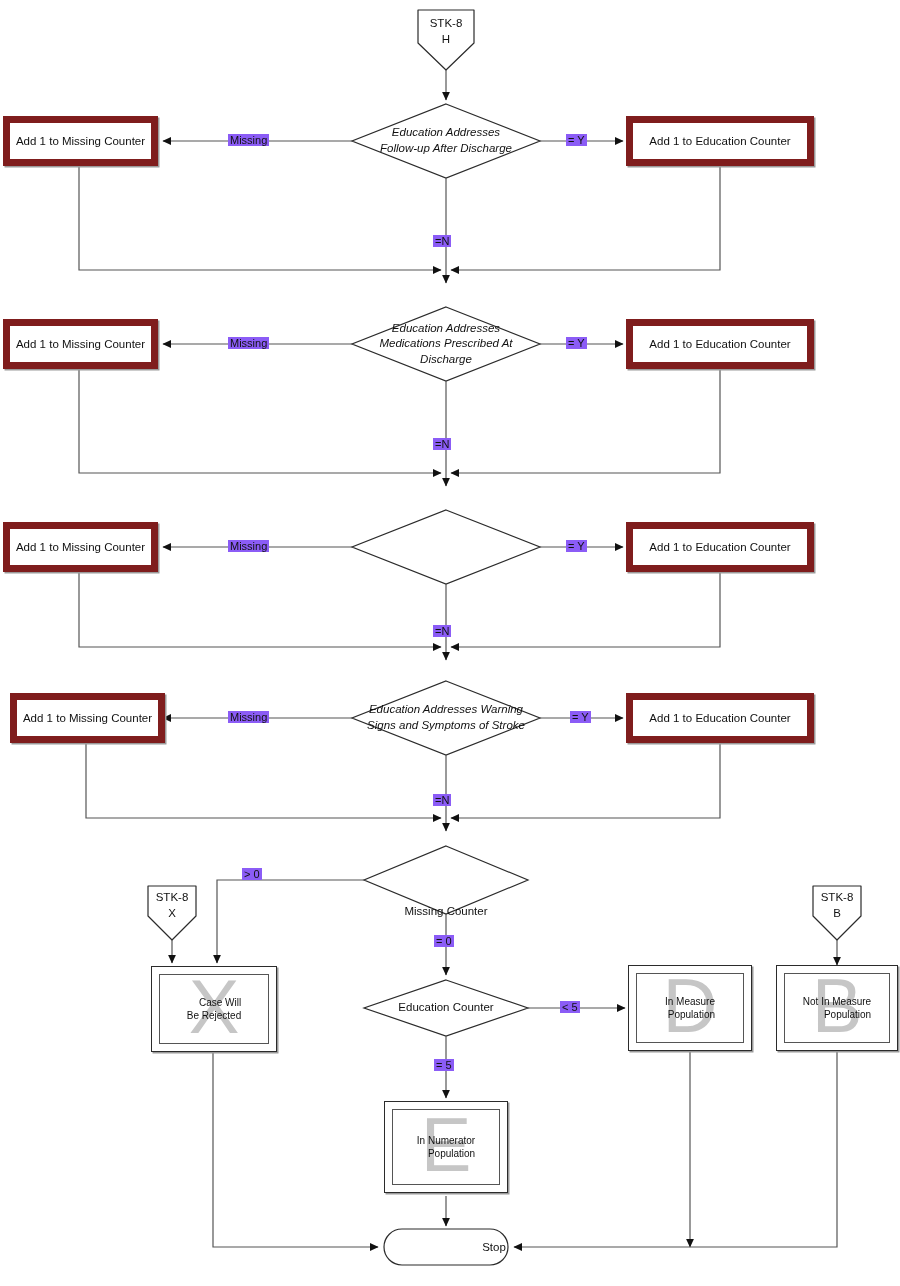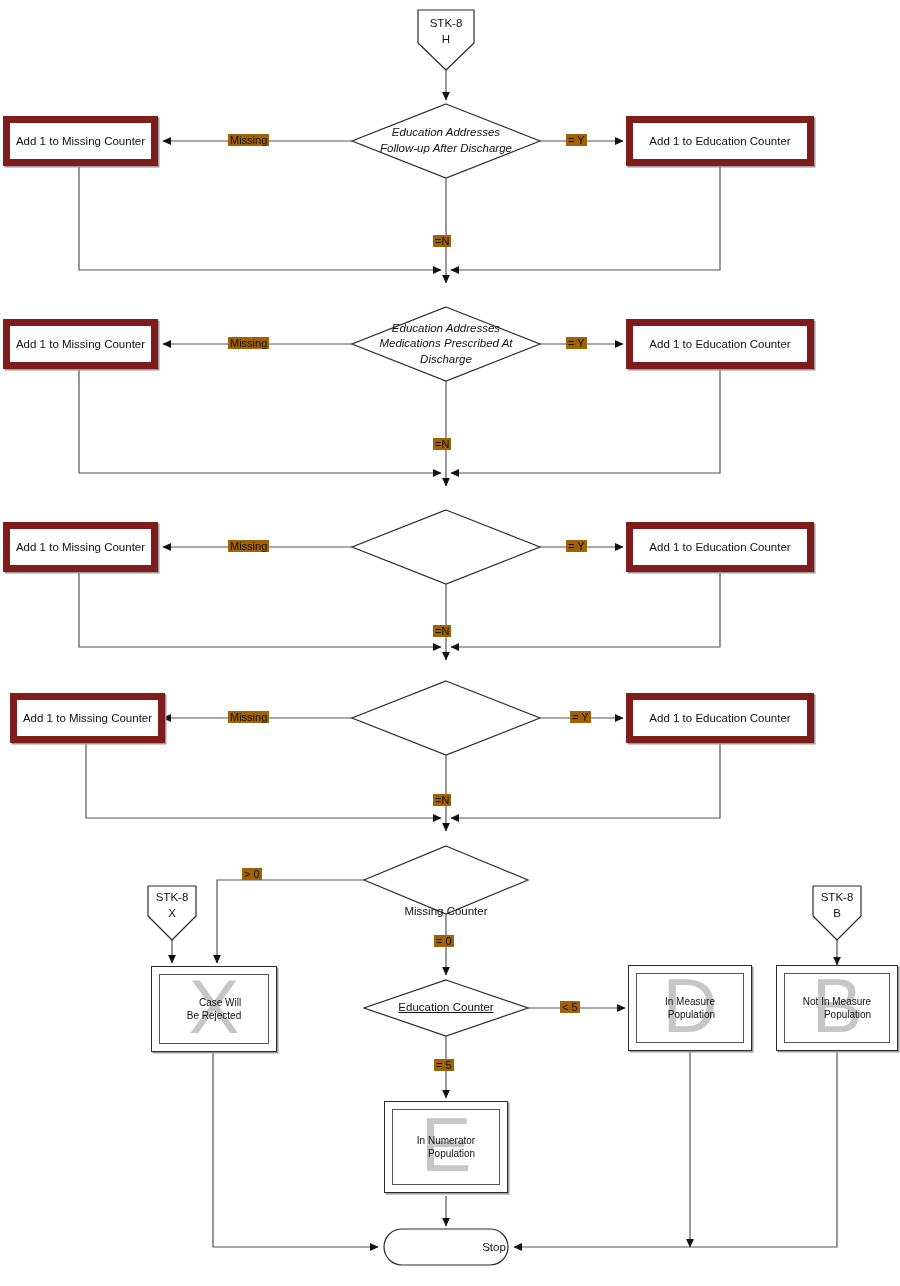--- a/index.html
+++ b/index.html
@@ -74,21 +74,21 @@
     position:absolute;
     display:flex;align-items:center;justify-content:center;
     font-size:11.5px;color:#111;
     pointer-events:none;
   }
 
   
   .edgelbl{
     position:absolute;
     font-size:11px;color:#111;
-    background:#a16207;
+    background:#8b5cf6;
     padding:0 2px;
     white-space:nowrap;
     pointer-events:none;
   }
 </style>
 </head>
 <body>
 
 <div id="canvas">
 
@@ -214,20 +214,26 @@
   <div class="node procbox" style="left:626px;top:522px;width:188px;height:50px;">
     <span>Add 1 to  Education Counter</span>
   </div>
   <div class="edgelbl" style="left:228px;top:540px;">Missing</div>
   <div class="edgelbl" style="left:566px;top:540px;">= Y</div>
   <div class="edgelbl" style="left:433px;top:625px;">=N</div>
 
   <div class="node procbox" style="left:10px;top:693px;width:155px;height:50px;">
     <span>Add 1 to  Missing Counter</span>
   </div>
+  <div class="diamondlbl" style="left:356px;top:695px;width:180px;height:46px;">
+    <div>
+      <div>Education Addresses Warning</div>
+      <div>Signs and Symptoms of Stroke</div>
+    </div>
+  </div>
   <div class="node procbox" style="left:626px;top:693px;width:188px;height:50px;">
     <span>Add 1 to  Education Counter</span>
   </div>
   <div class="edgelbl" style="left:228px;top:711px;">Missing</div>
   <div class="edgelbl" style="left:570px;top:711px;">= Y</div>
   <div class="edgelbl" style="left:433px;top:794px;">=N</div>
 
   <div class="diamondlbl plain" style="left:382px;top:868px;width:128px;height:24px;margin-top:32px;">
     <span>Missing Counter</span>
   </div>
@@ -247,21 +253,21 @@
   <div class="node outcomebox" style="left:151px;top:966px;width:126px;height:86px;">
     <div class="inner">
       <span class="wm">X</span>
       <span class="lbl">
         <span>Case Will</span><br>
         <span>Be Rejected</span>
       </span>
     </div>
   </div>
 
-  <div class="diamondlbl plain" style="left:382px;top:996px;width:128px;height:24px;text-decoration:underline;">
+  <div class="diamondlbl plain" style="left:382px;top:996px;width:128px;height:24px;">
     <span>Education Counter</span>
   </div>
   <div class="edgelbl" style="left:560px;top:1001px;">&lt; 5</div>
   <div class="edgelbl" style="left:434px;top:1059px;">= 5</div>
 
   <div class="node outcomebox" style="left:628px;top:965px;width:124px;height:86px;">
     <div class="inner">
       <span class="wm">D</span>
       <span class="lbl">
         <span>In Measure</span><br>

